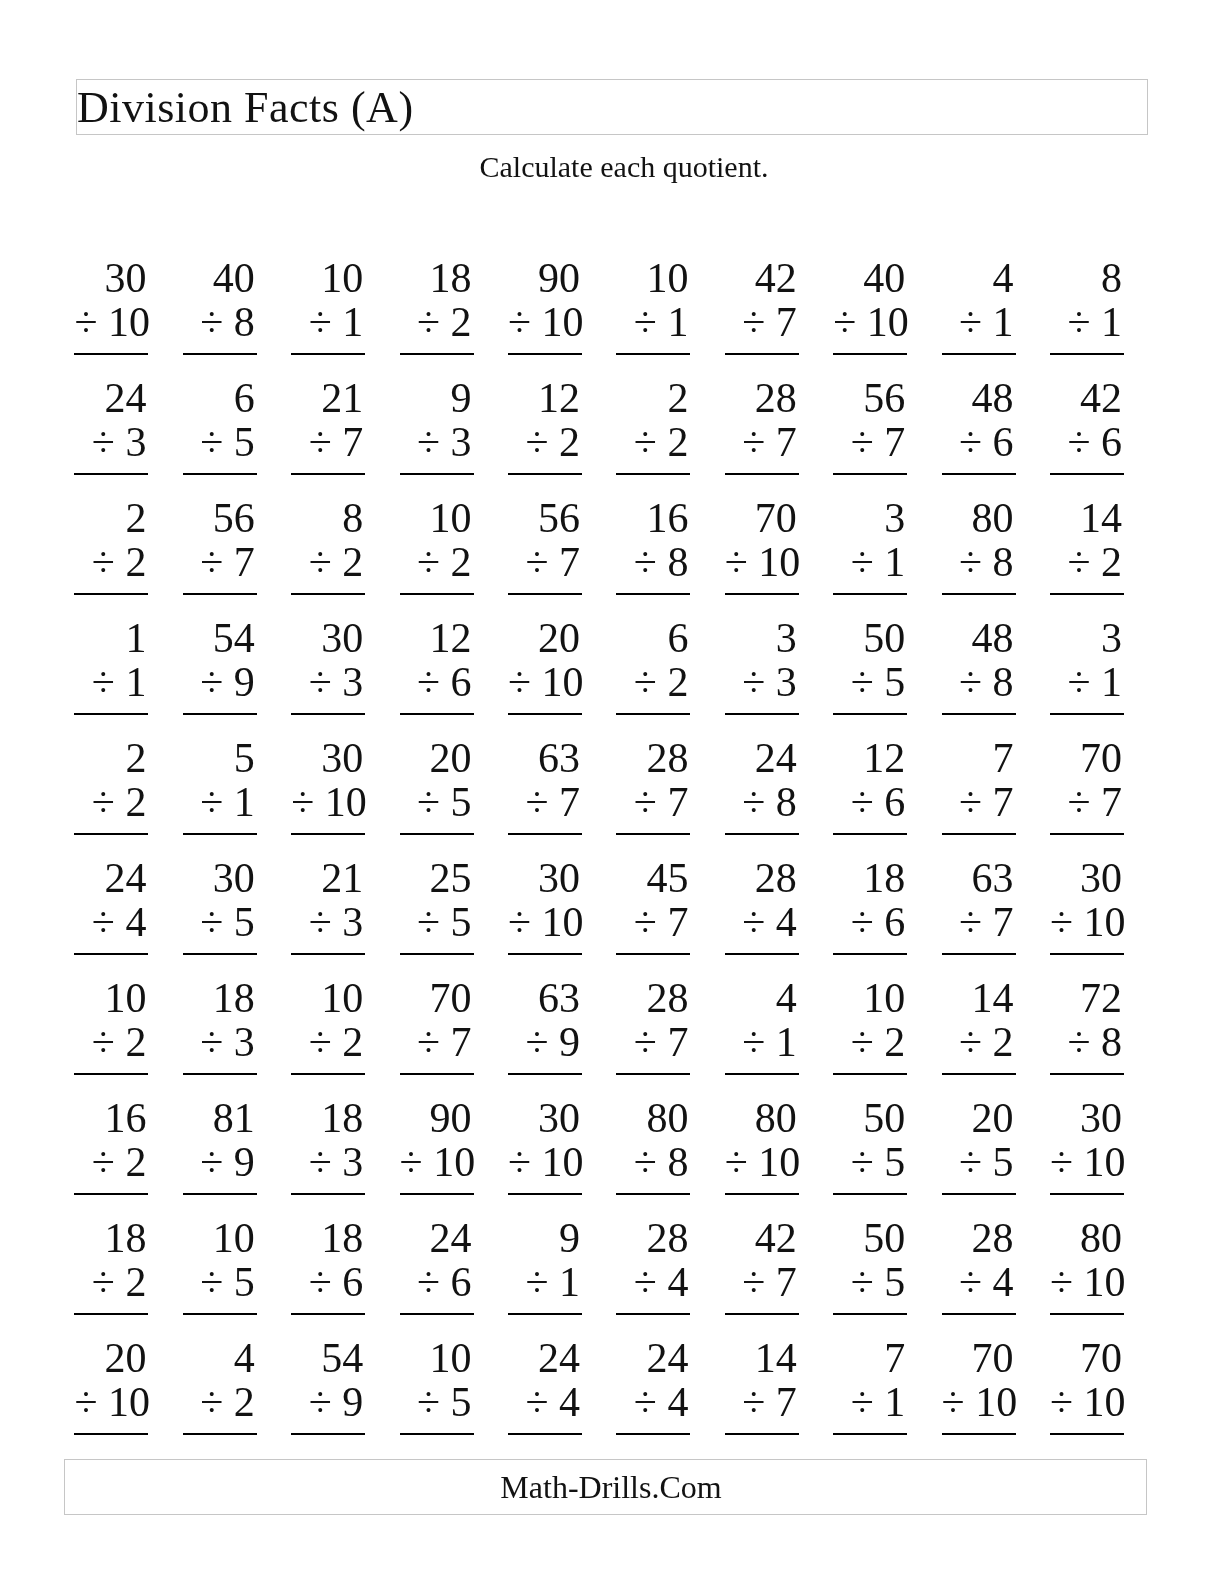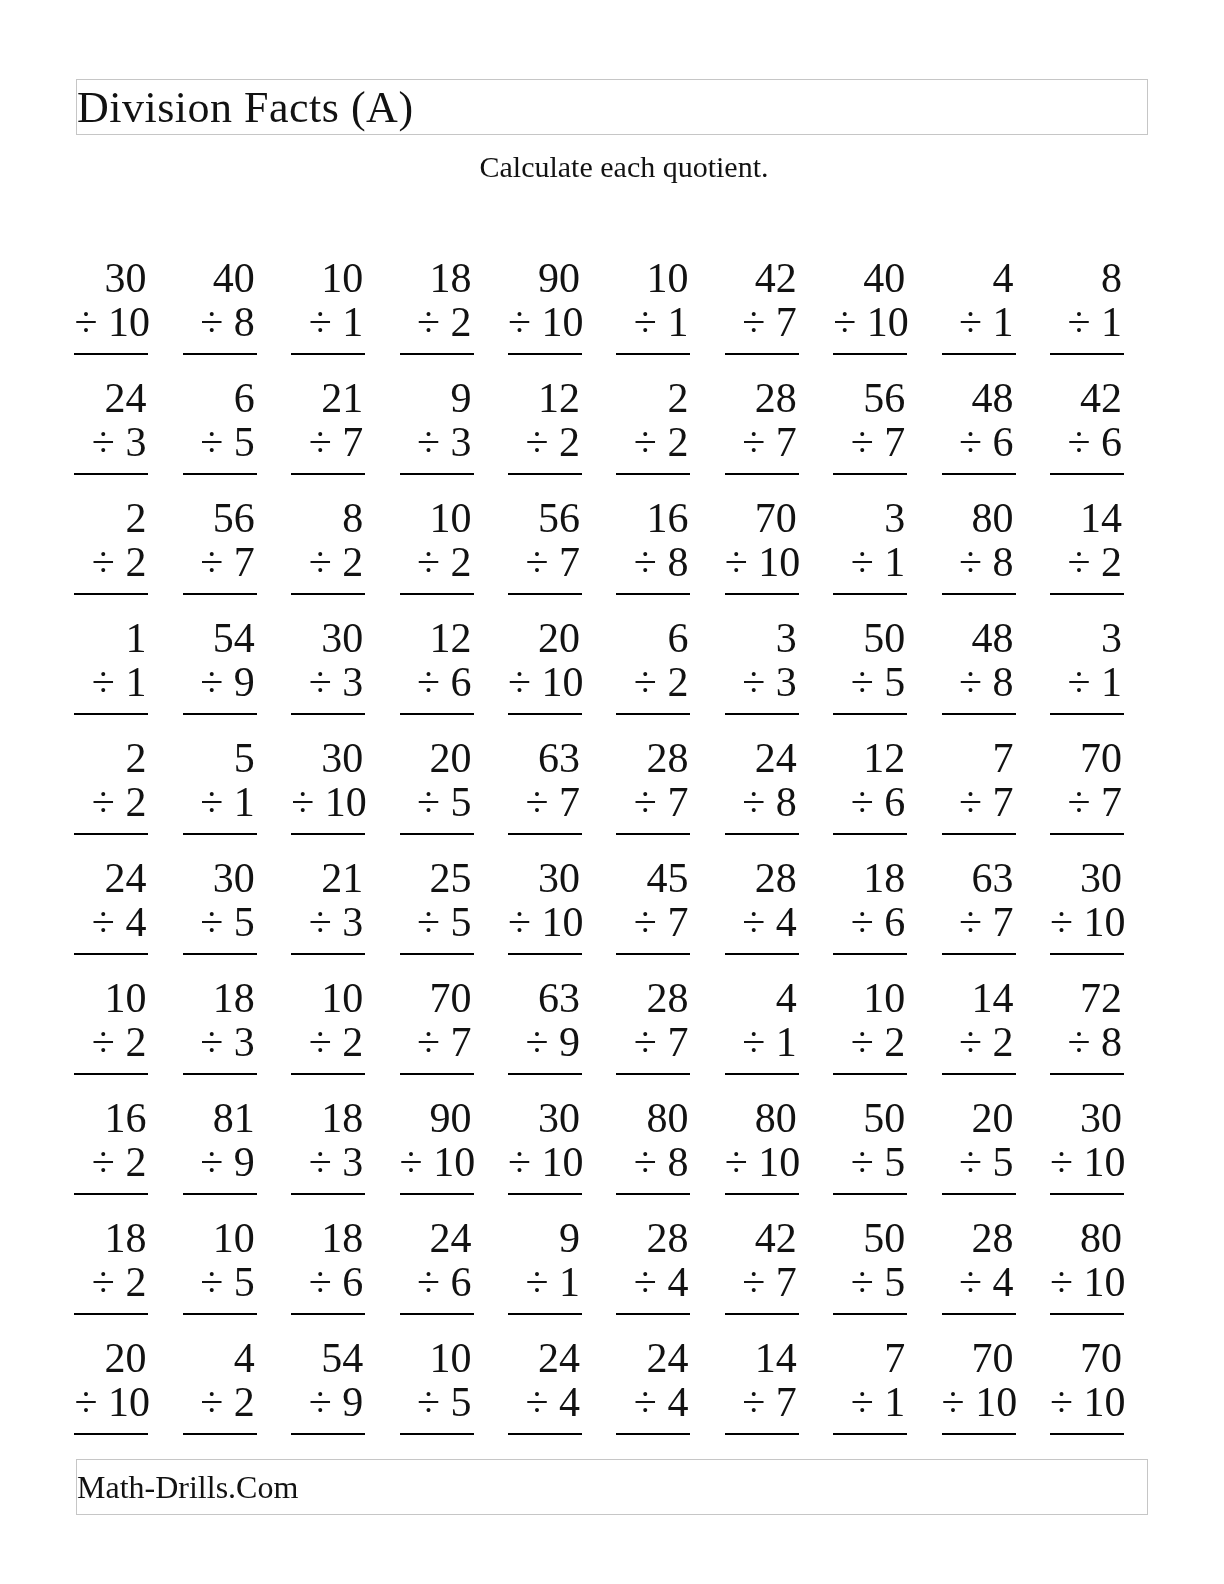--- a/index.html
+++ b/index.html
@@ -72,29 +72,30 @@
     white-space: nowrap;
   }
   .problem .answer-line {
     margin-top: 9px;
     border-bottom: 2px solid #000000;
     width: 100%;
     height: 0;
   }
   .footer-box {
     position: absolute;
-    left: 76px;
+    left: 64px;
     top: 1459px;
     width: 1070px;
     height: 54px;
     border: 1px solid #c6c6c6;
     display: flex;
     align-items: center;
-    justify-content: flex-start;
+    justify-content: center;
     background: #ffffff;
+    padding-left: 11px;
   }
   .footer-box span {
     font-size: 32px;
     white-space: nowrap;
   }
 </style>
 </head>
 <body>
 
 <div class="page">

